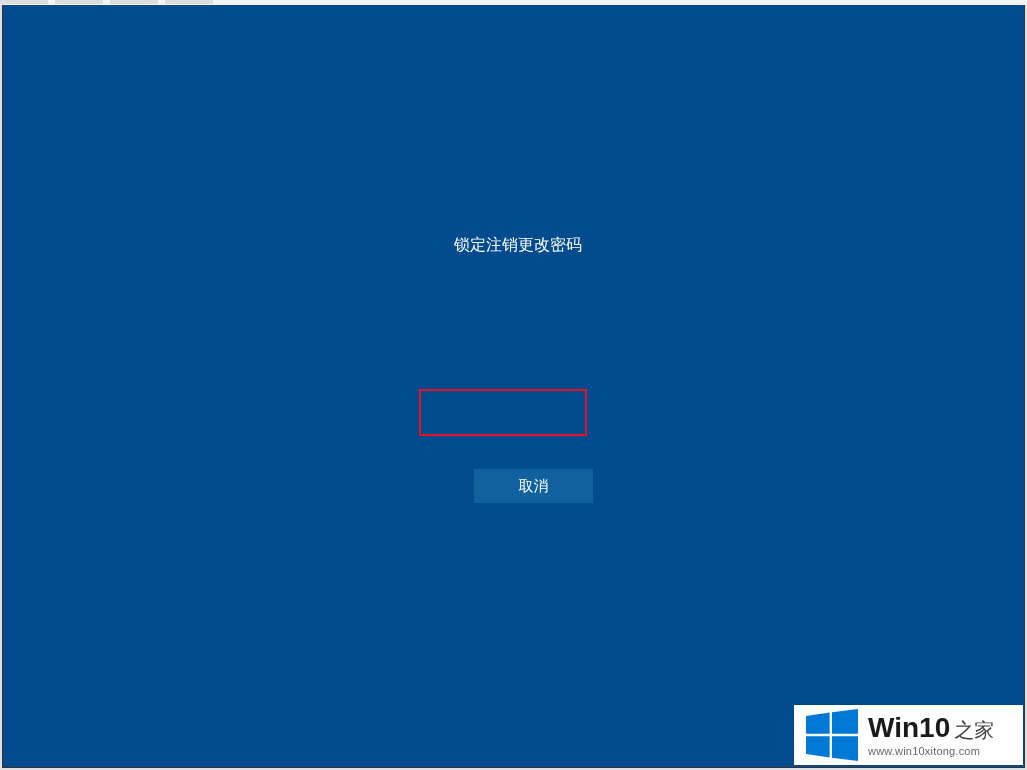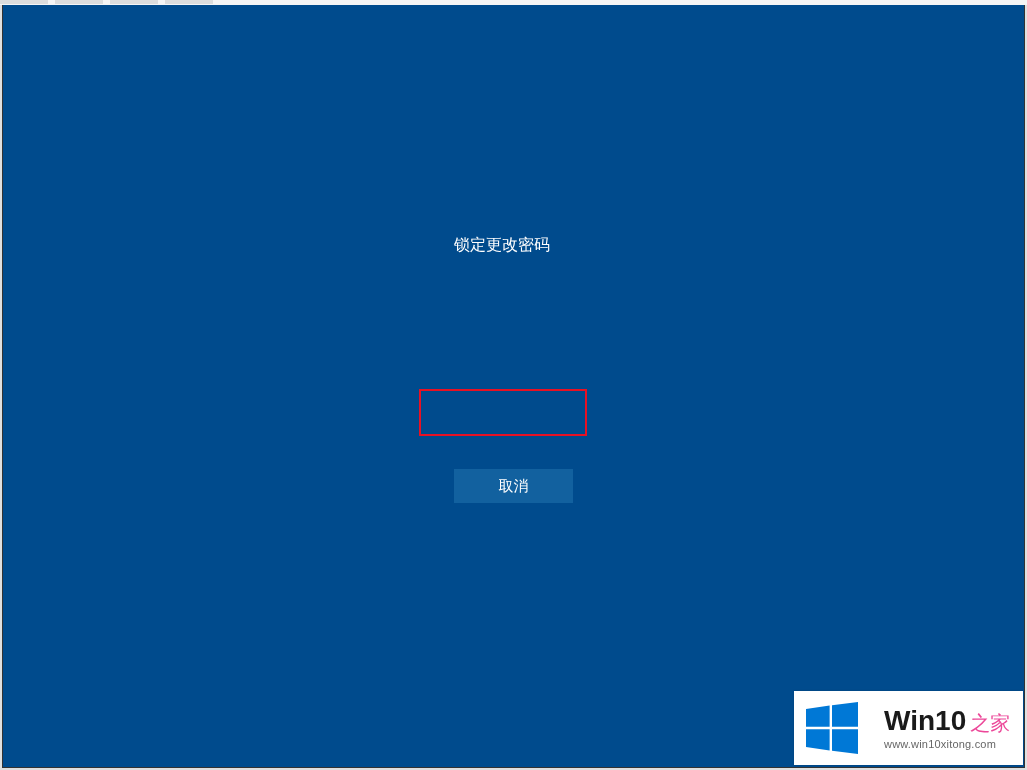--- a/index.html
+++ b/index.html
@@ -60,47 +60,46 @@
       left: 416px;
       top: 384px;
       width: 168px;
       height: 47px;
       border: 2px solid #e81123;
       pointer-events: none;
       z-index: 5;
     }
     .cancel-btn {
       position: absolute;
-      left: 451px;
+      left: 471px;
       top: 464px;
       width: 119px;
       height: 34px;
       background: #12619f;
       color: #ffffff;
       font-size: 15px;
       font-family: inherit;
       border: none;
       cursor: pointer;
       display: flex;
       align-items: center;
       justify-content: center;
     }
     .watermark {
       position: absolute;
       right: 4px;
       bottom: 5px;
       width: 229px;
-      height: 74px;
+      height: 60px;
       background: #ffffff;
       display: flex;
       align-items: center;
       padding: 0 10px 0 12px;
       z-index: 10;
       box-shadow: 0 0 2px rgba(0,0,0,0.15);
-      gap: 16px;
     }
     .watermark .winlogo {
       flex: 0 0 auto;
       margin-right: 10px;
     }
     .watermark .winlogo svg {
       display: block;
     }
     .watermark .wm-text {
       display: flex;
@@ -113,21 +112,21 @@
       align-items: baseline;
     }
     .wm-brand {
       font-size: 28px;
       font-weight: 700;
       color: #1a1a1a;
       font-family: "Segoe UI", Arial, sans-serif;
     }
     .wm-suffix {
       font-size: 20px;
-      color: #ec4899;
+      color: #404040;
       margin-left: 4px;
       font-weight: 500;
     }
     .wm-url {
       font-size: 11px;
       color: #666;
       margin-top: 2px;
       font-family: Arial, sans-serif;
       letter-spacing: 0.2px;
     }
@@ -139,20 +138,21 @@
   <div class="seg" style="left:0;width:48px;"></div>
   <div class="seg" style="left:55px;width:48px;"></div>
   <div class="seg" style="left:110px;width:48px;"></div>
   <div class="seg" style="left:165px;width:48px;"></div>
 </div>
 
 <div class="main-bg">
 
   <div class="menu">
     <div class="menu-item">锁定</div>
+    <div class="menu-item">注销</div>
     <div class="menu-item">更改密码</div>
   </div>
 
   <div class="highlight"></div>
 
   <button class="cancel-btn">取消</button>
 
 </div>
 
 <div class="watermark">

